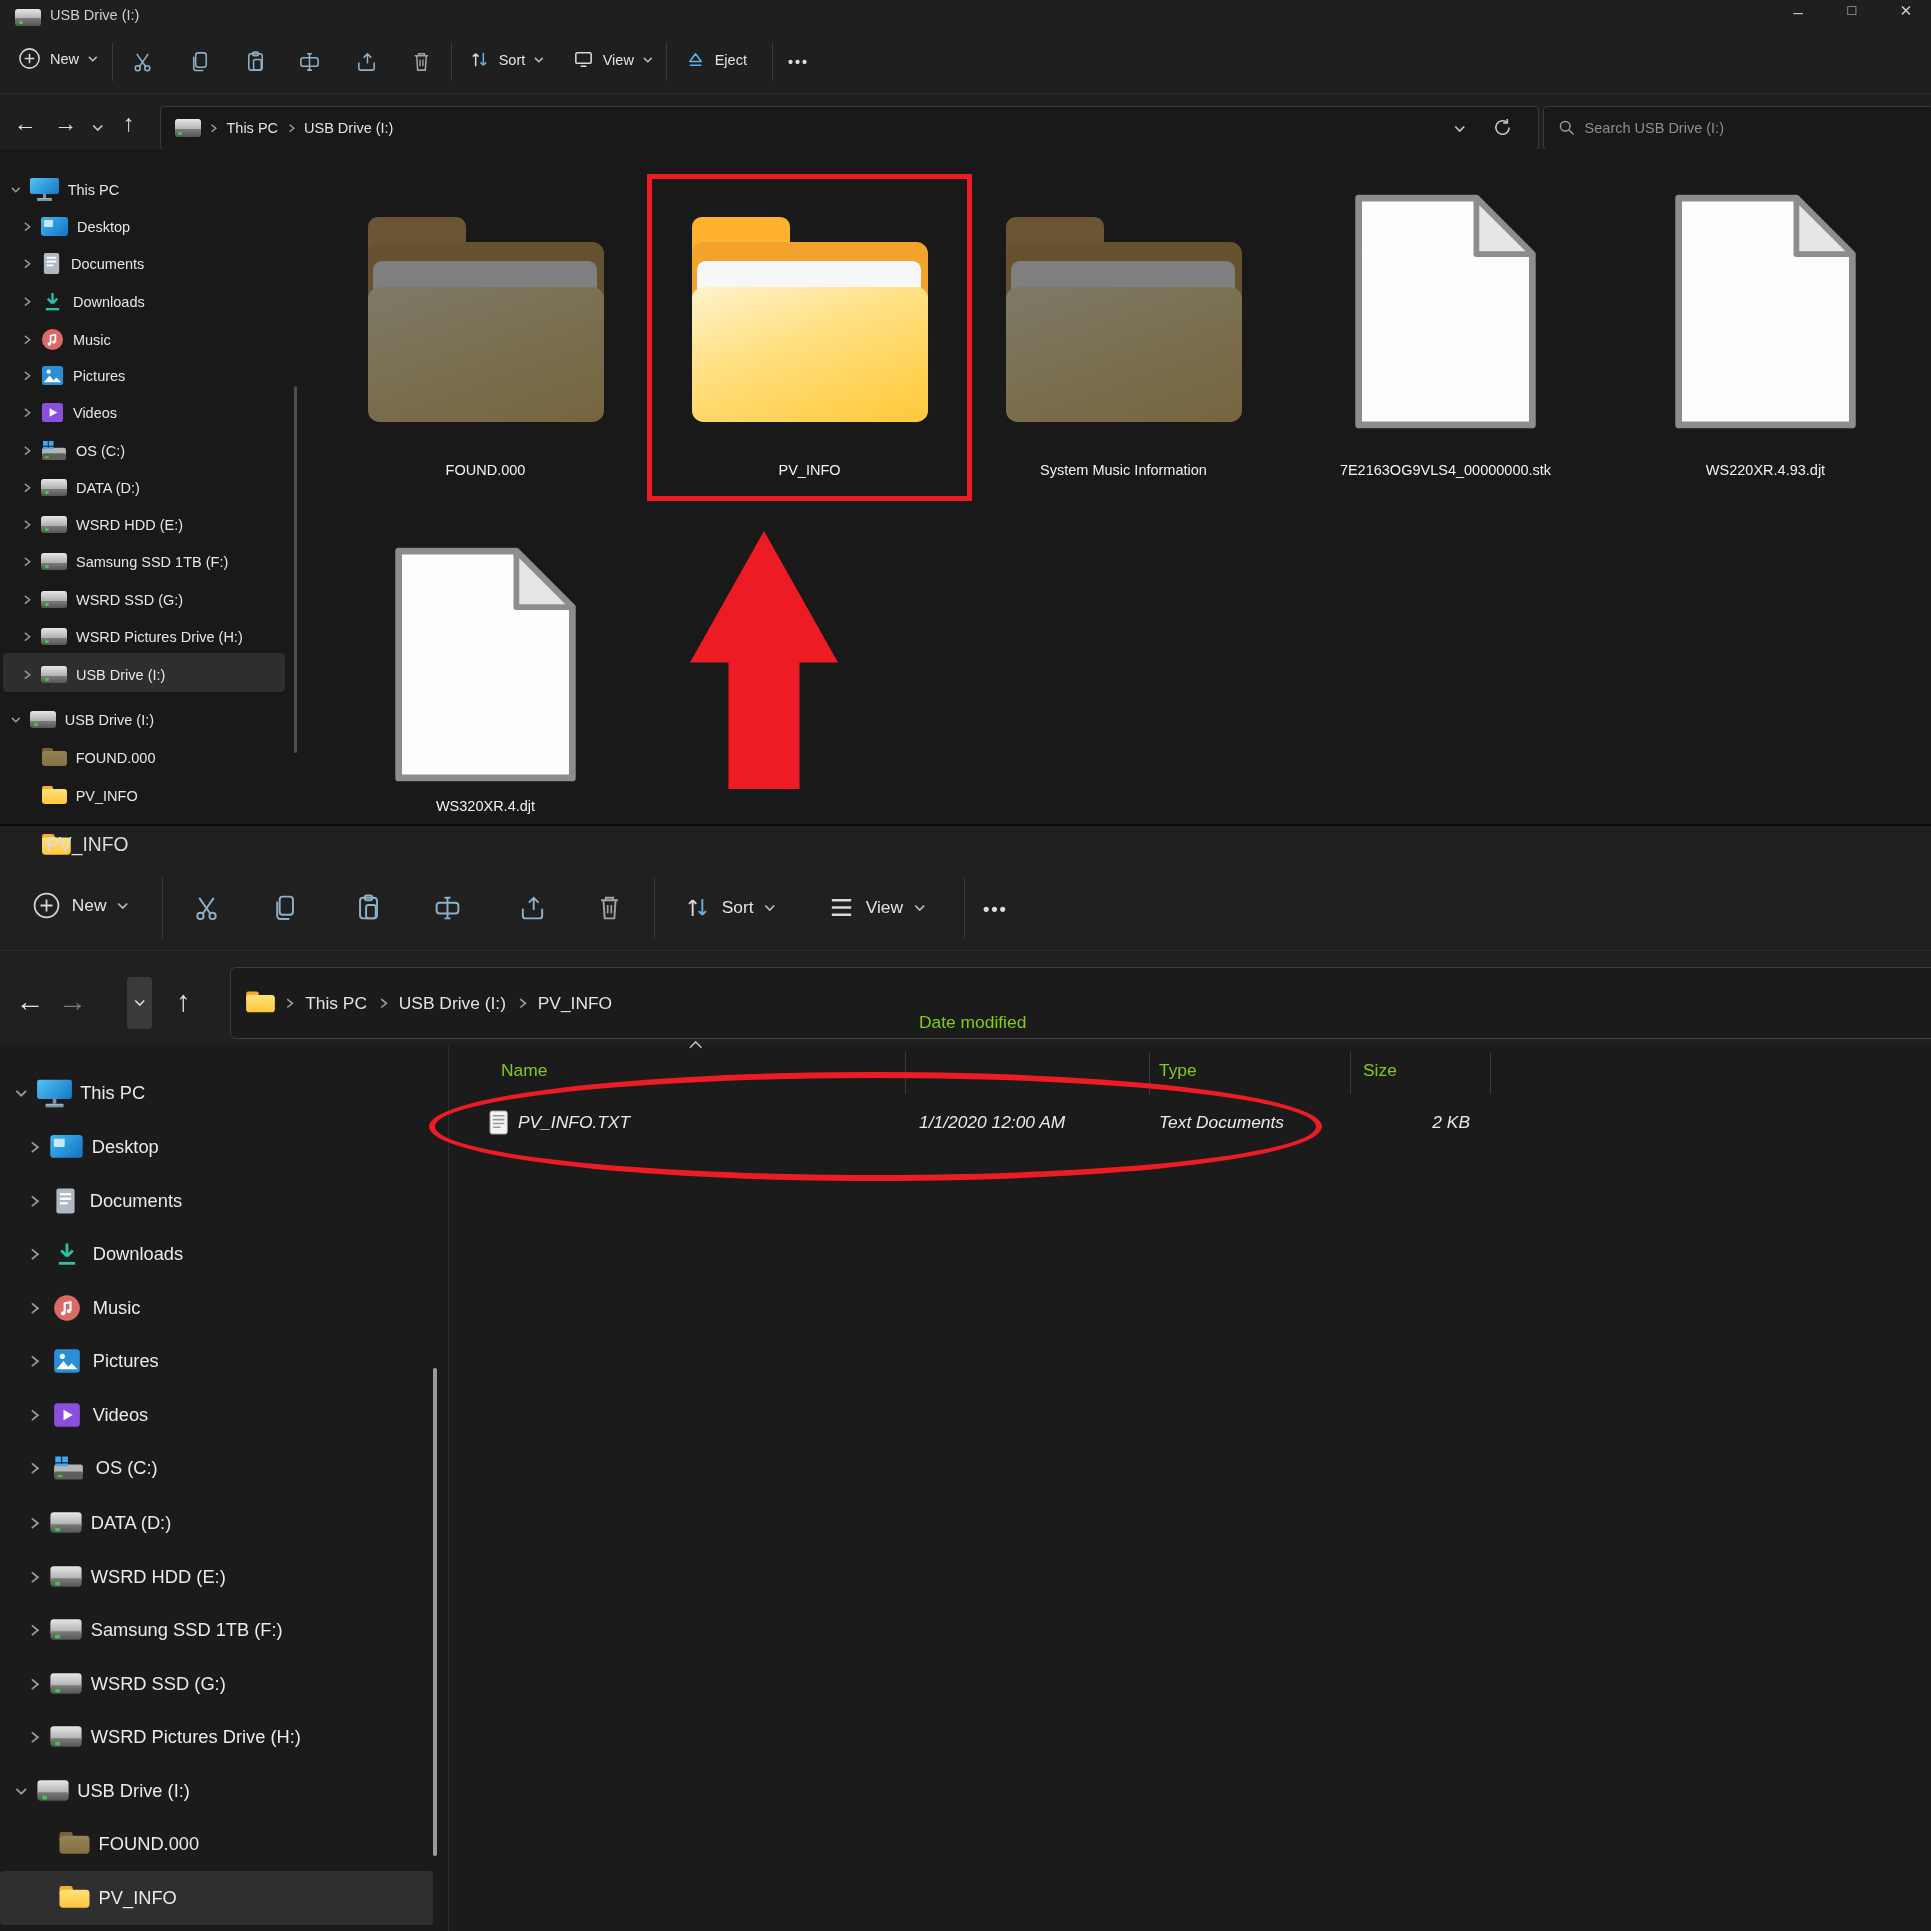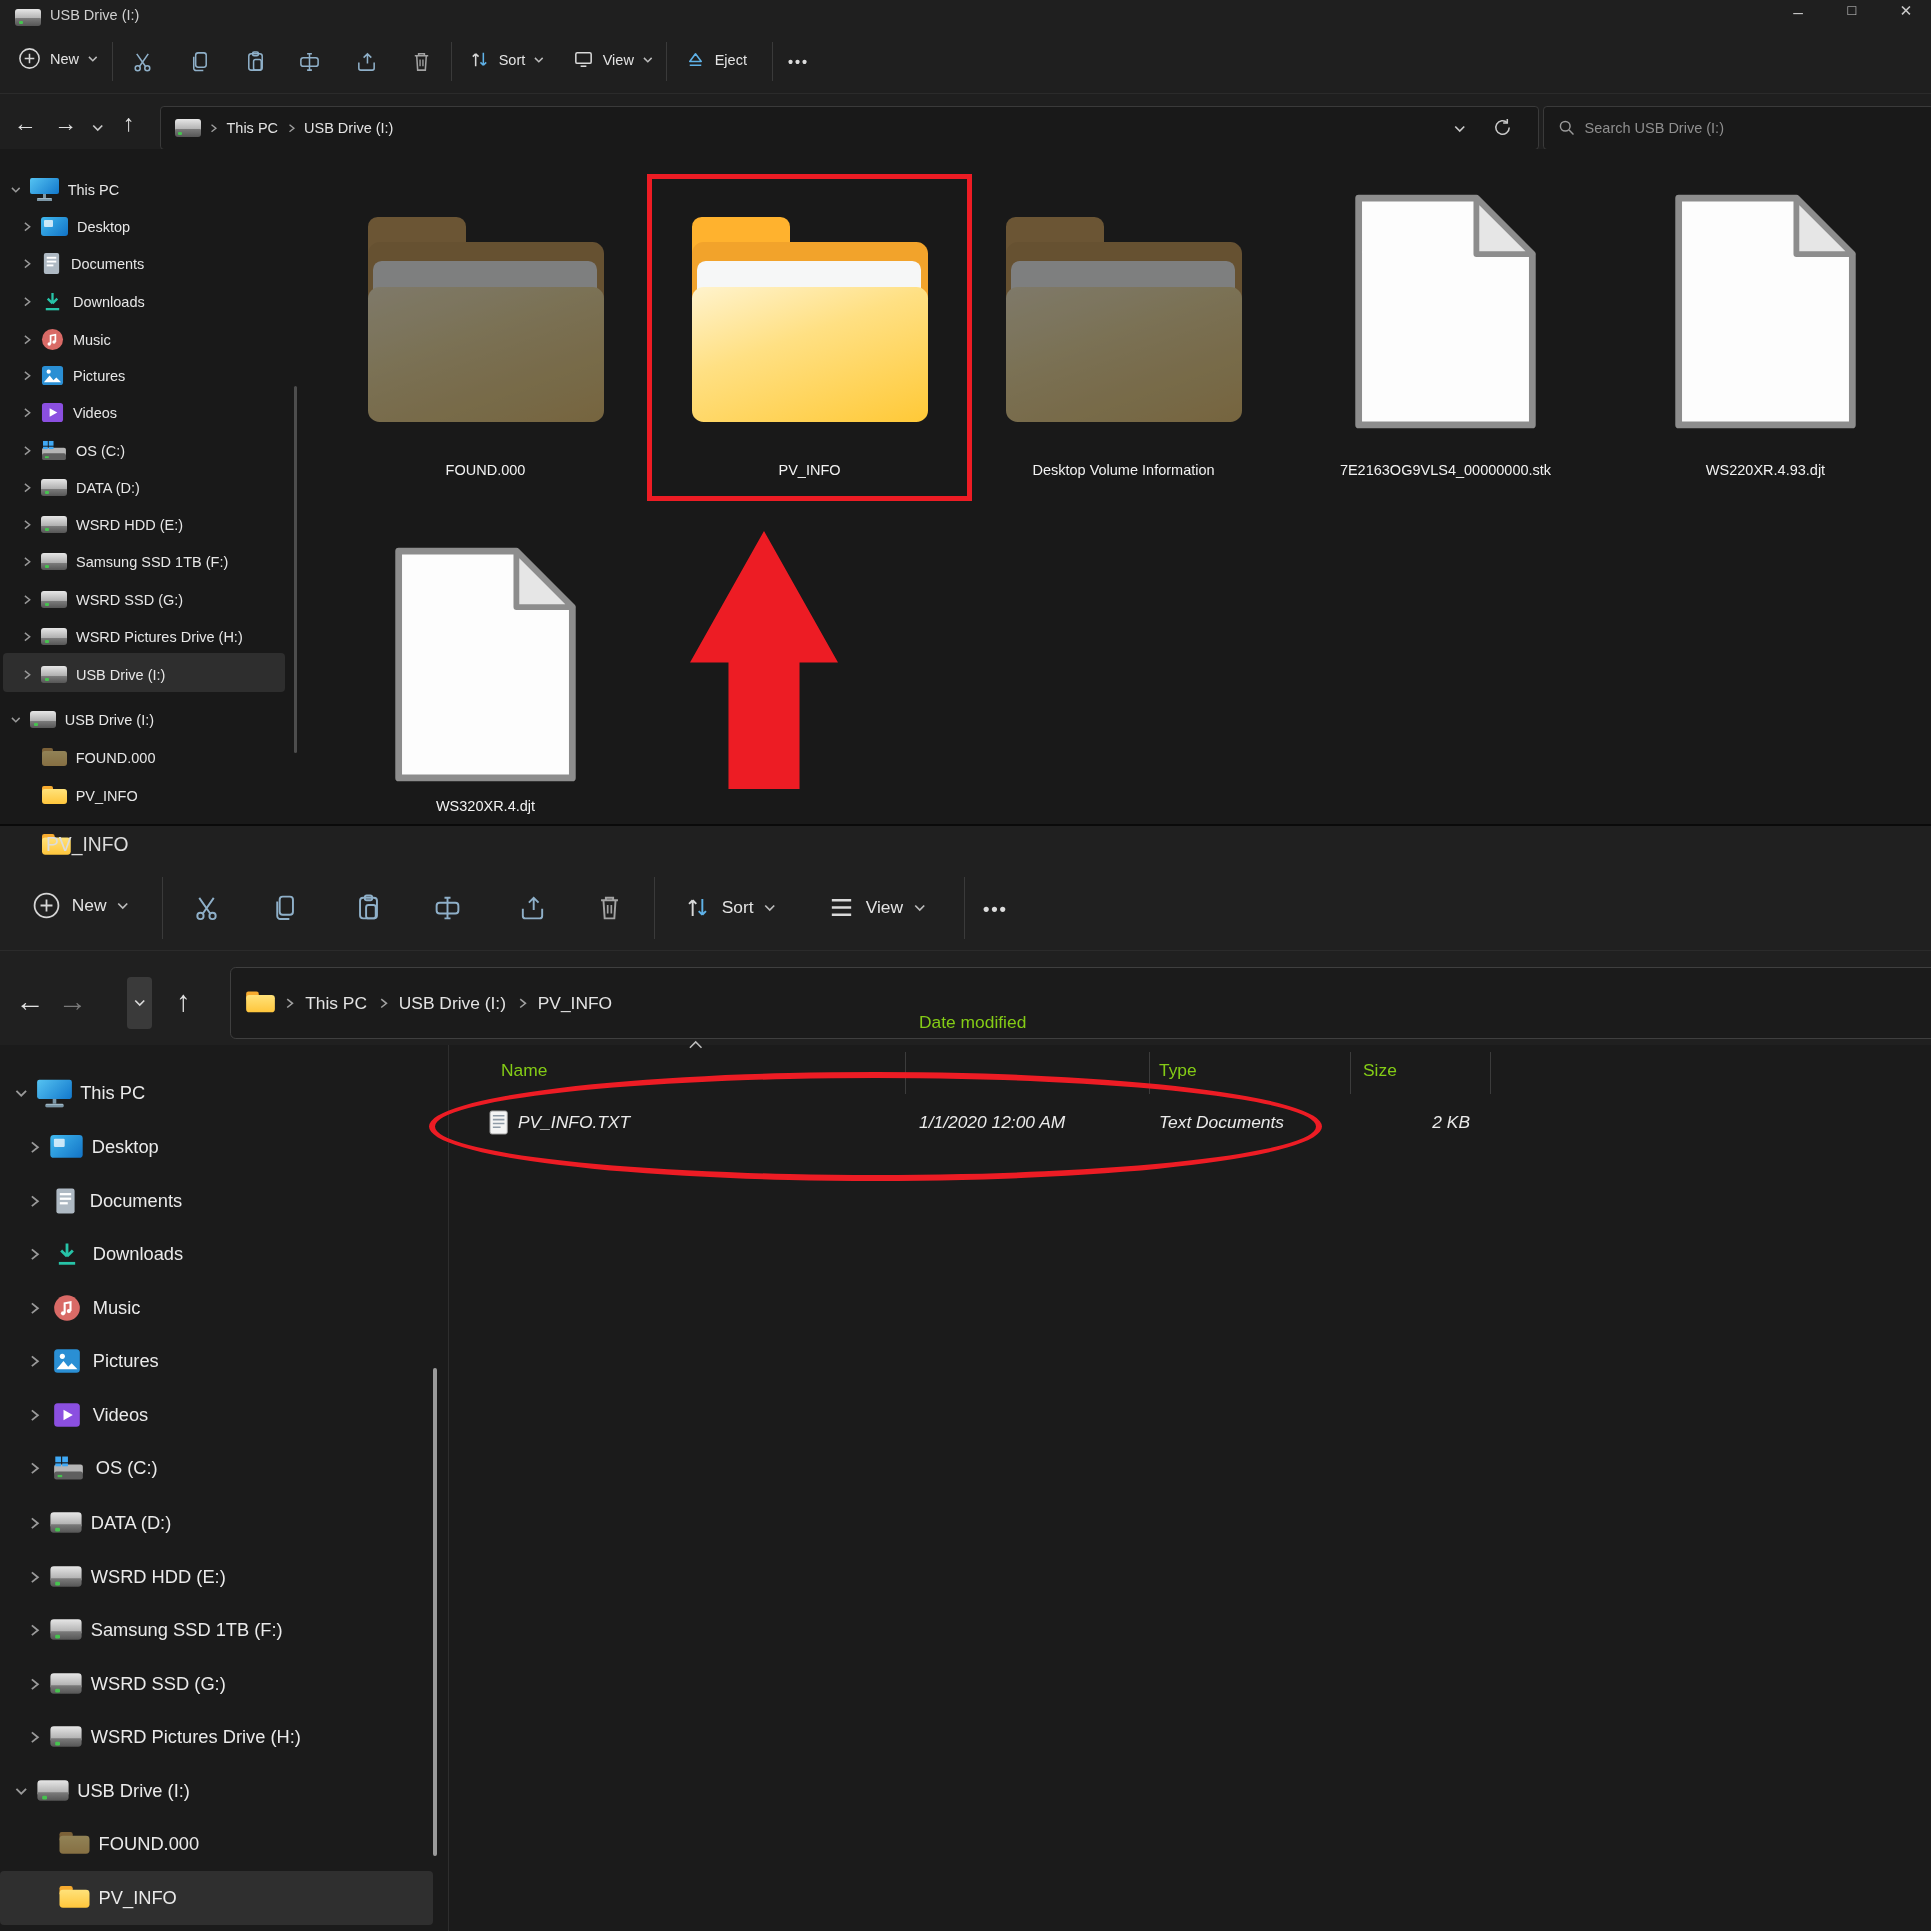--- a/index.html
+++ b/index.html
@@ -393,21 +393,21 @@
       <path d="M10 5h122l58 58v177H10z" fill="#fdfdfd" stroke="#8d8d8d" stroke-width="7" stroke-linejoin="round"></path>
       <path d="M132 5v58h58z" fill="#e6e6e6" stroke="#8d8d8d" stroke-width="6" stroke-linejoin="round"></path>
     </svg>
   <svg class="abs" style="left:389px;top:546px;" width="193" height="237" viewBox="0 0 200 245">
       <path d="M10 5h122l58 58v177H10z" fill="#fdfdfd" stroke="#8d8d8d" stroke-width="7" stroke-linejoin="round"></path>
       <path d="M132 5v58h58z" fill="#e6e6e6" stroke="#8d8d8d" stroke-width="6" stroke-linejoin="round"></path>
     </svg>
 
   <span class="tilelbl" style="left:331px;top:462px;">FOUND.000</span>
   <span class="tilelbl" style="left:655px;top:462px;">PV_INFO</span>
-  <span class="tilelbl" style="left:969px;top:462px;">Desktop Volume Information</span>
+  <span class="tilelbl" style="left:969px;top:462px;">System Music Information</span>
   <span class="tilelbl" style="left:1291px;top:462px;">7E2163OG9VLS4_00000000.stk</span>
   <span class="tilelbl" style="left:1611px;top:462px;">WS220XR.4.93.djt</span>
   <span class="tilelbl2" style="left:331px;top:798px;text-align:center;">WS320XR.4.djt</span>
 
   
   <div class="redbox" style="left:647px;top:174px;width:315px;height:317px;"></div>
   <div class="redarrow" style="left:690px;top:531px;width:148px;height:258px;"></div>
 
   
   <div class="abs" style="left:0;top:824px;width:1931px;height:2.9px;background:#0a0a0a;"></div>

